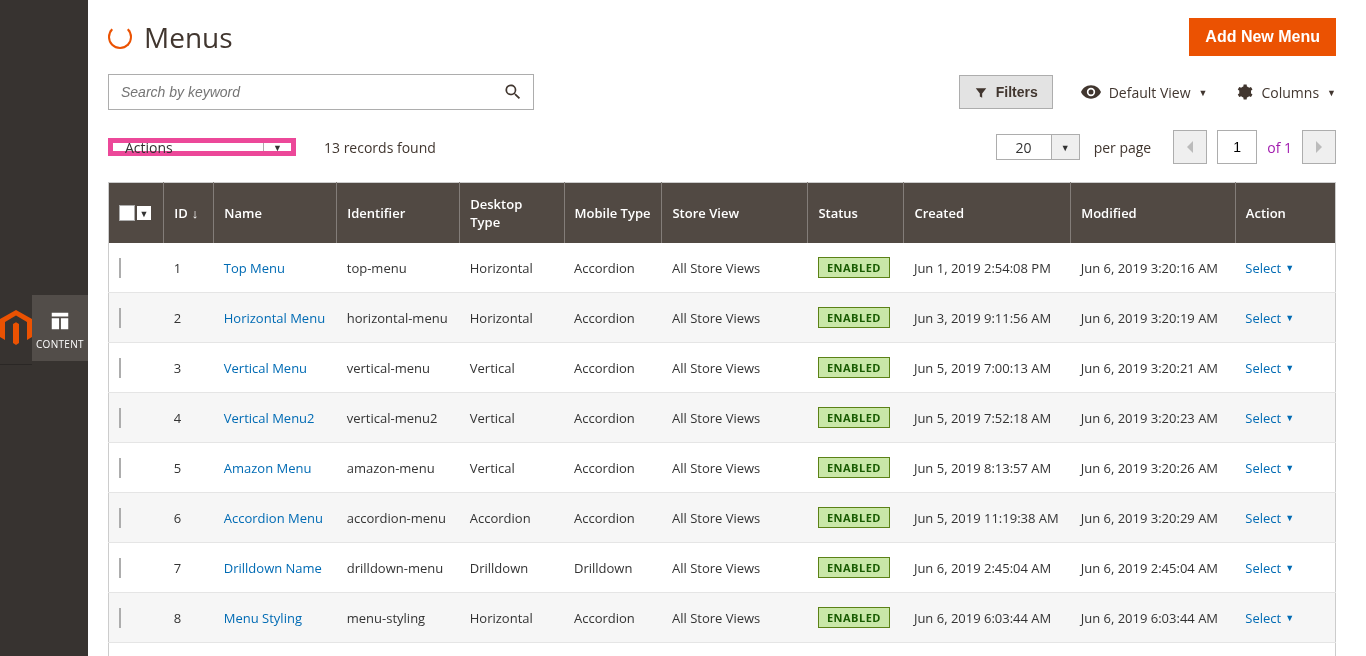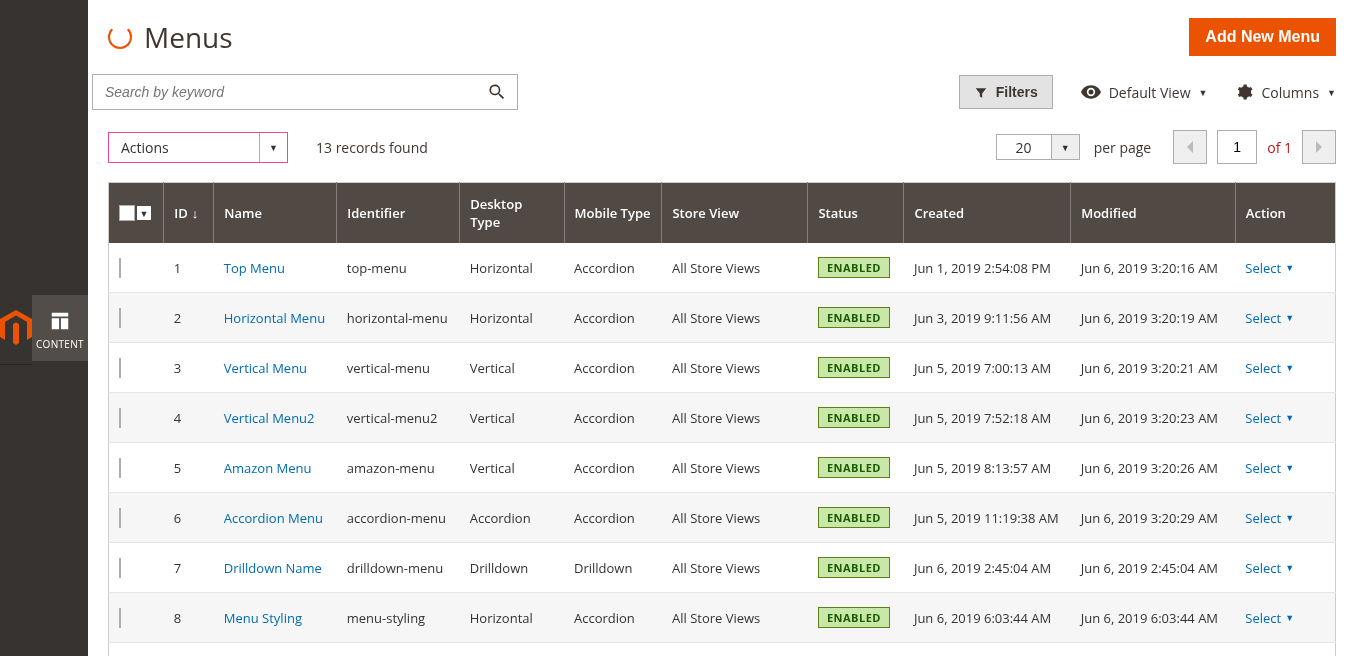--- a/index.html
+++ b/index.html
@@ -16,45 +16,45 @@
 .nav-label { font-size: 10px; text-align: center; letter-spacing: 0.3px; }
 
 
 .main { flex: 1; background: #fff; overflow: hidden; display: flex; flex-direction: column; }
 .header { display: flex; justify-content: space-between; align-items: center; padding: 18px 30px 18px 20px; }
 .title-wrap { display: flex; align-items: center; gap: 12px; }
 .page-title { font-size: 28px; font-weight: 400; color: #41362f; }
 .primary-btn { background: #eb5202; color: #fff; border: none; padding: 10px 16px; font-size: 16px; font-weight: 600; cursor: pointer; }
 
 
-.toolbar1 { display: flex; justify-content: space-between; align-items: center; padding: 0 30px 10px 4px; }
+.toolbar1 { display: flex; justify-content: space-between; align-items: center; padding: 0 30px 10px 20px; }
 .search-box { display: flex; align-items: center; border: 1px solid #adadad; height: 36px; width: 426px; }
 .search-input { flex: 1; border: none; outline: none; padding: 0 12px; font-size: 14px; font-style: italic; color: #666; background: transparent; }
 .search-icon-btn { width: 40px; height: 100%; display: flex; align-items: center; justify-content: center; cursor: pointer; }
 
 .toolbar1-right { display: flex; align-items: center; gap: 28px; }
 .filters-btn { background: #e3e3e3; border: 1px solid #adadad; padding: 8px 14px; display: flex; align-items: flex-end; gap: 8px; cursor: pointer; font-size: 14px; font-weight: 600; color: #41362f; }
 .toolbar-ctrl { display: flex; align-items: center; gap: 8px; cursor: pointer; color: #41362f; font-size: 14px; }
 
 .toolbar2 { display: flex; justify-content: space-between; align-items: center; padding: 10px 30px 18px 20px; }
 .toolbar2-left { display: flex; align-items: center; gap: 28px; }
-.actions-dd { display: flex; border: 1px solid #ec4899; height: 31px; }
+.actions-dd { display: flex; border: 5px solid #ec4899; height: 18px; }
 .actions-dd .dd-label { padding: 0 12px; display: flex; align-items: center; width: 150px; font-size: 14px; }
 .actions-dd .dd-btn { width: 28px; border-left: 1px solid #adadad; display: flex; align-items: center; justify-content: center; background: #fff; }
 .records-found { font-size: 14px; color: #41362f; }
 
 .toolbar2-right { display: flex; align-items: center; gap: 10px; }
 .perpage { display: flex; border: 1px solid #adadad; height: 26px; }
 .perpage .pp-label { width: 54px; display: flex; align-items: center; justify-content: center; font-size: 14px; }
 .perpage .pp-btn { width: 28px; border-left: 1px solid #adadad; background: #efefef; display: flex; align-items: center; justify-content: center; }
 .pp-text { font-size: 14px; color: #41362f; margin-right: 12px; margin-left: 4px; }
 .page-btn { width: 34px; height: 34px; border: 1px solid #adadad; background: #efefef; display: flex; align-items: center; justify-content: center; cursor: pointer; }
 .page-btn.disabled { color: #bbb; }
 .page-num { width: 40px; height: 34px; border: 1px solid #adadad; text-align: center; font-size: 14px; }
-.of-text { font-size: 14px; color: #b91c1c; }
+.of-text { font-size: 14px; color: #a21caf; }
 
 
 .grid-wrap { flex: 1; padding: 0 30px 0 20px; overflow: auto; }
 table.grid { width: 100%; border-collapse: collapse; border: 1px solid #ccc; }
 .grid thead th { background: #514943; color: #fff; font-weight: 600; padding: 12px 10px; text-align: left; font-size: 13px; border-right: 1px solid #837d79; vertical-align: middle; }
 .grid thead th:last-child { border-right: none; }
 .grid tbody td { padding: 14px 10px; border-bottom: 1px solid #e5e5e5; font-size: 13px; color: #333; vertical-align: middle; }
 .grid tbody tr:nth-child(even) td { background: #f6f6f6; }
 .grid tbody tr:nth-child(odd) td { background: #fff; }
 .cb { width: 16px; height: 16px; border: 1px solid #adadad; background: #fff; cursor: pointer; }

